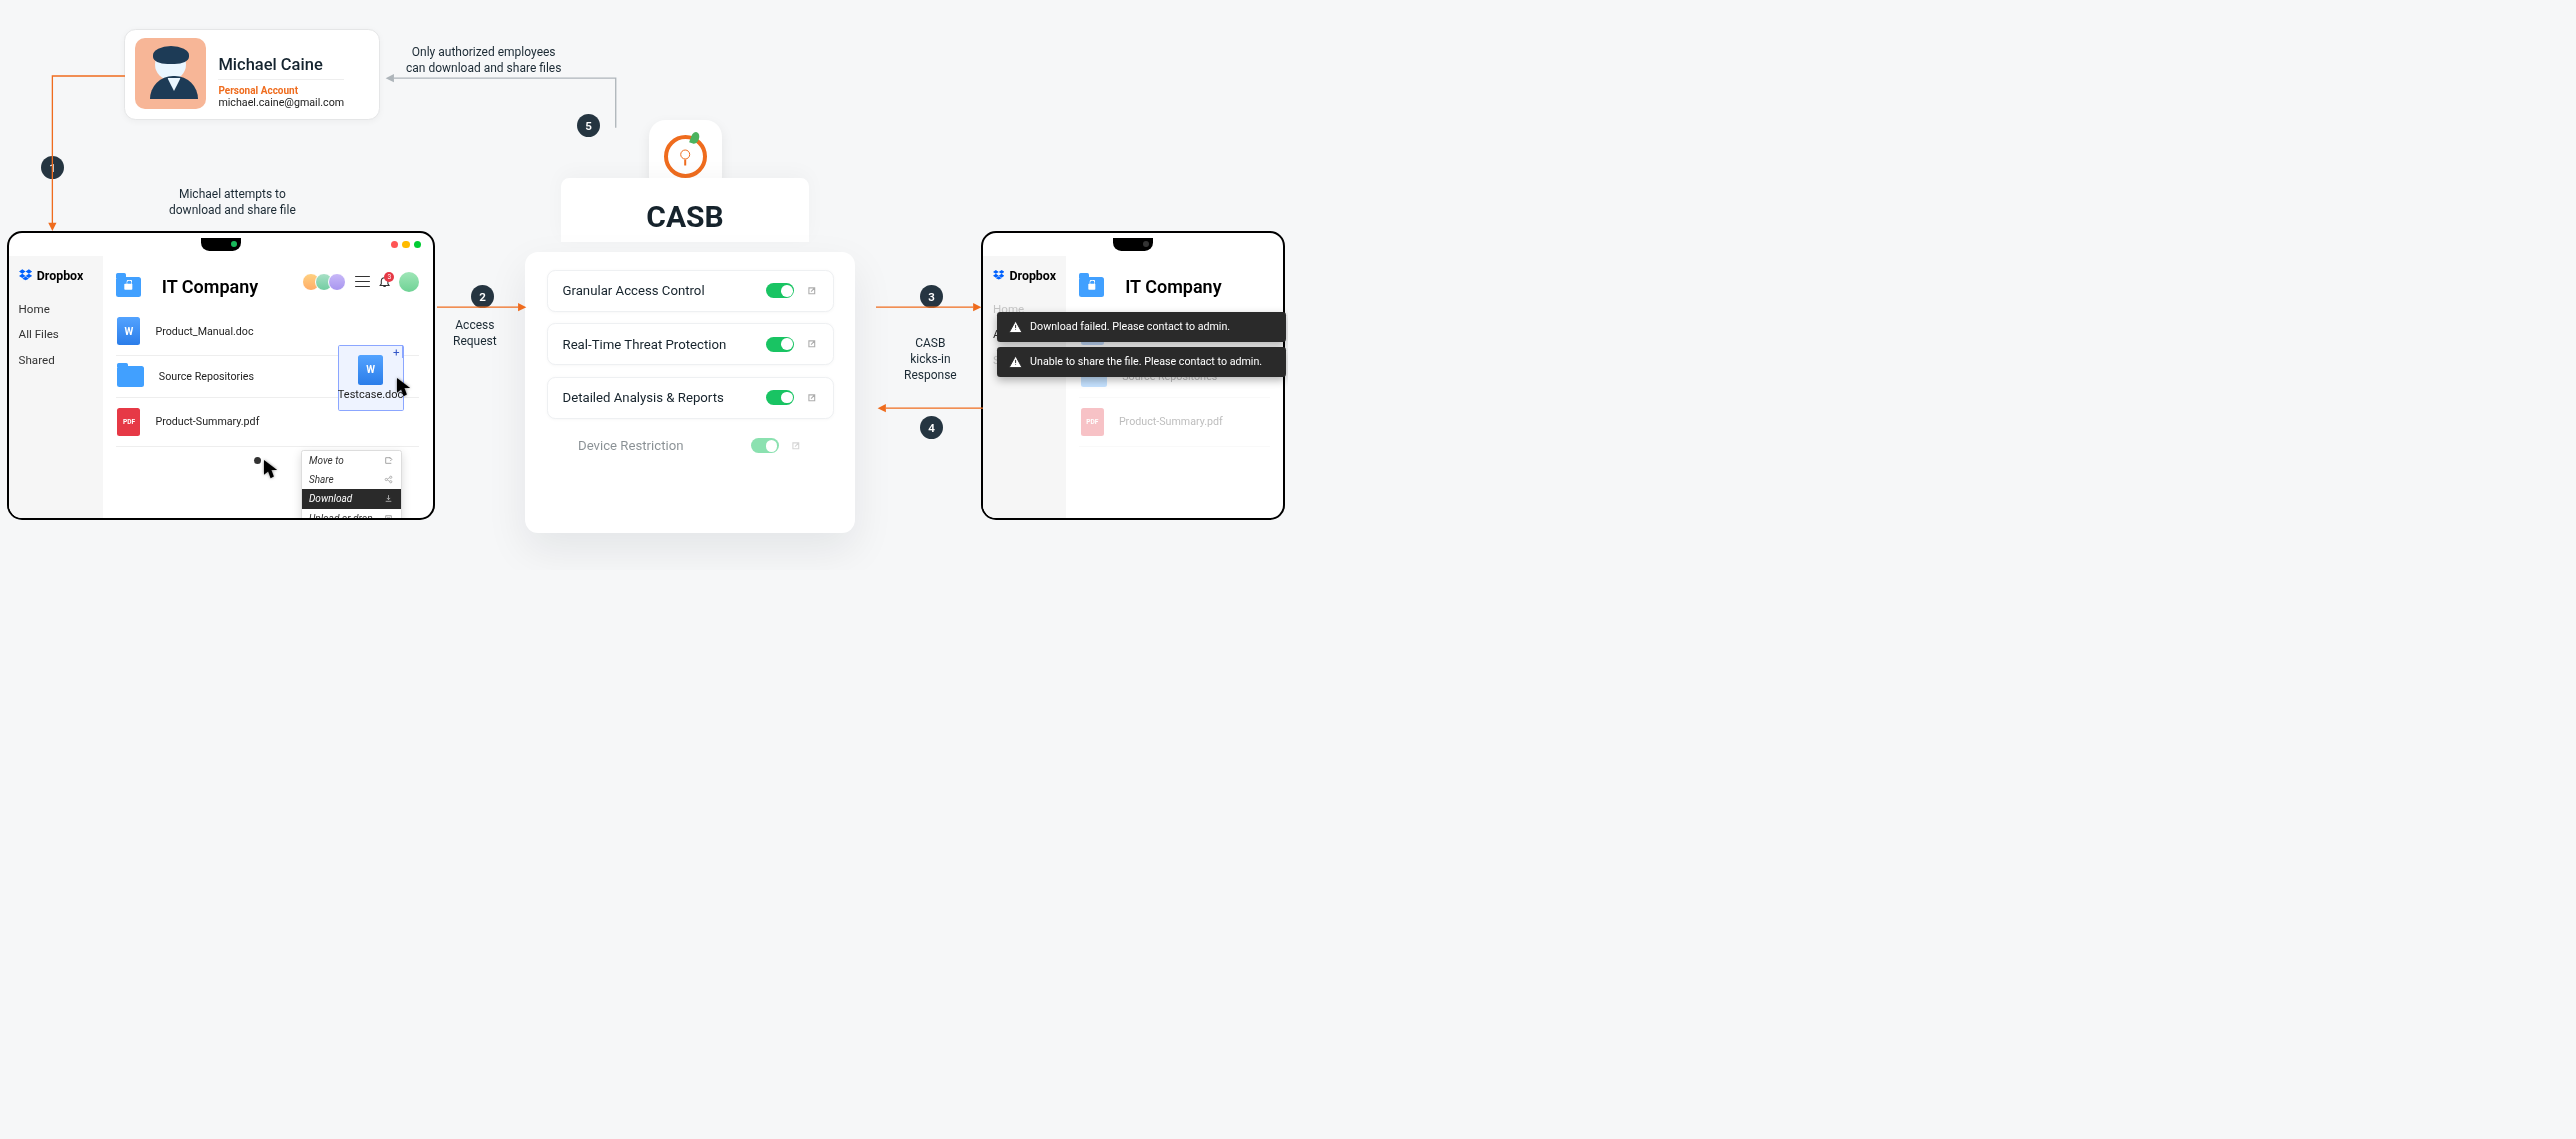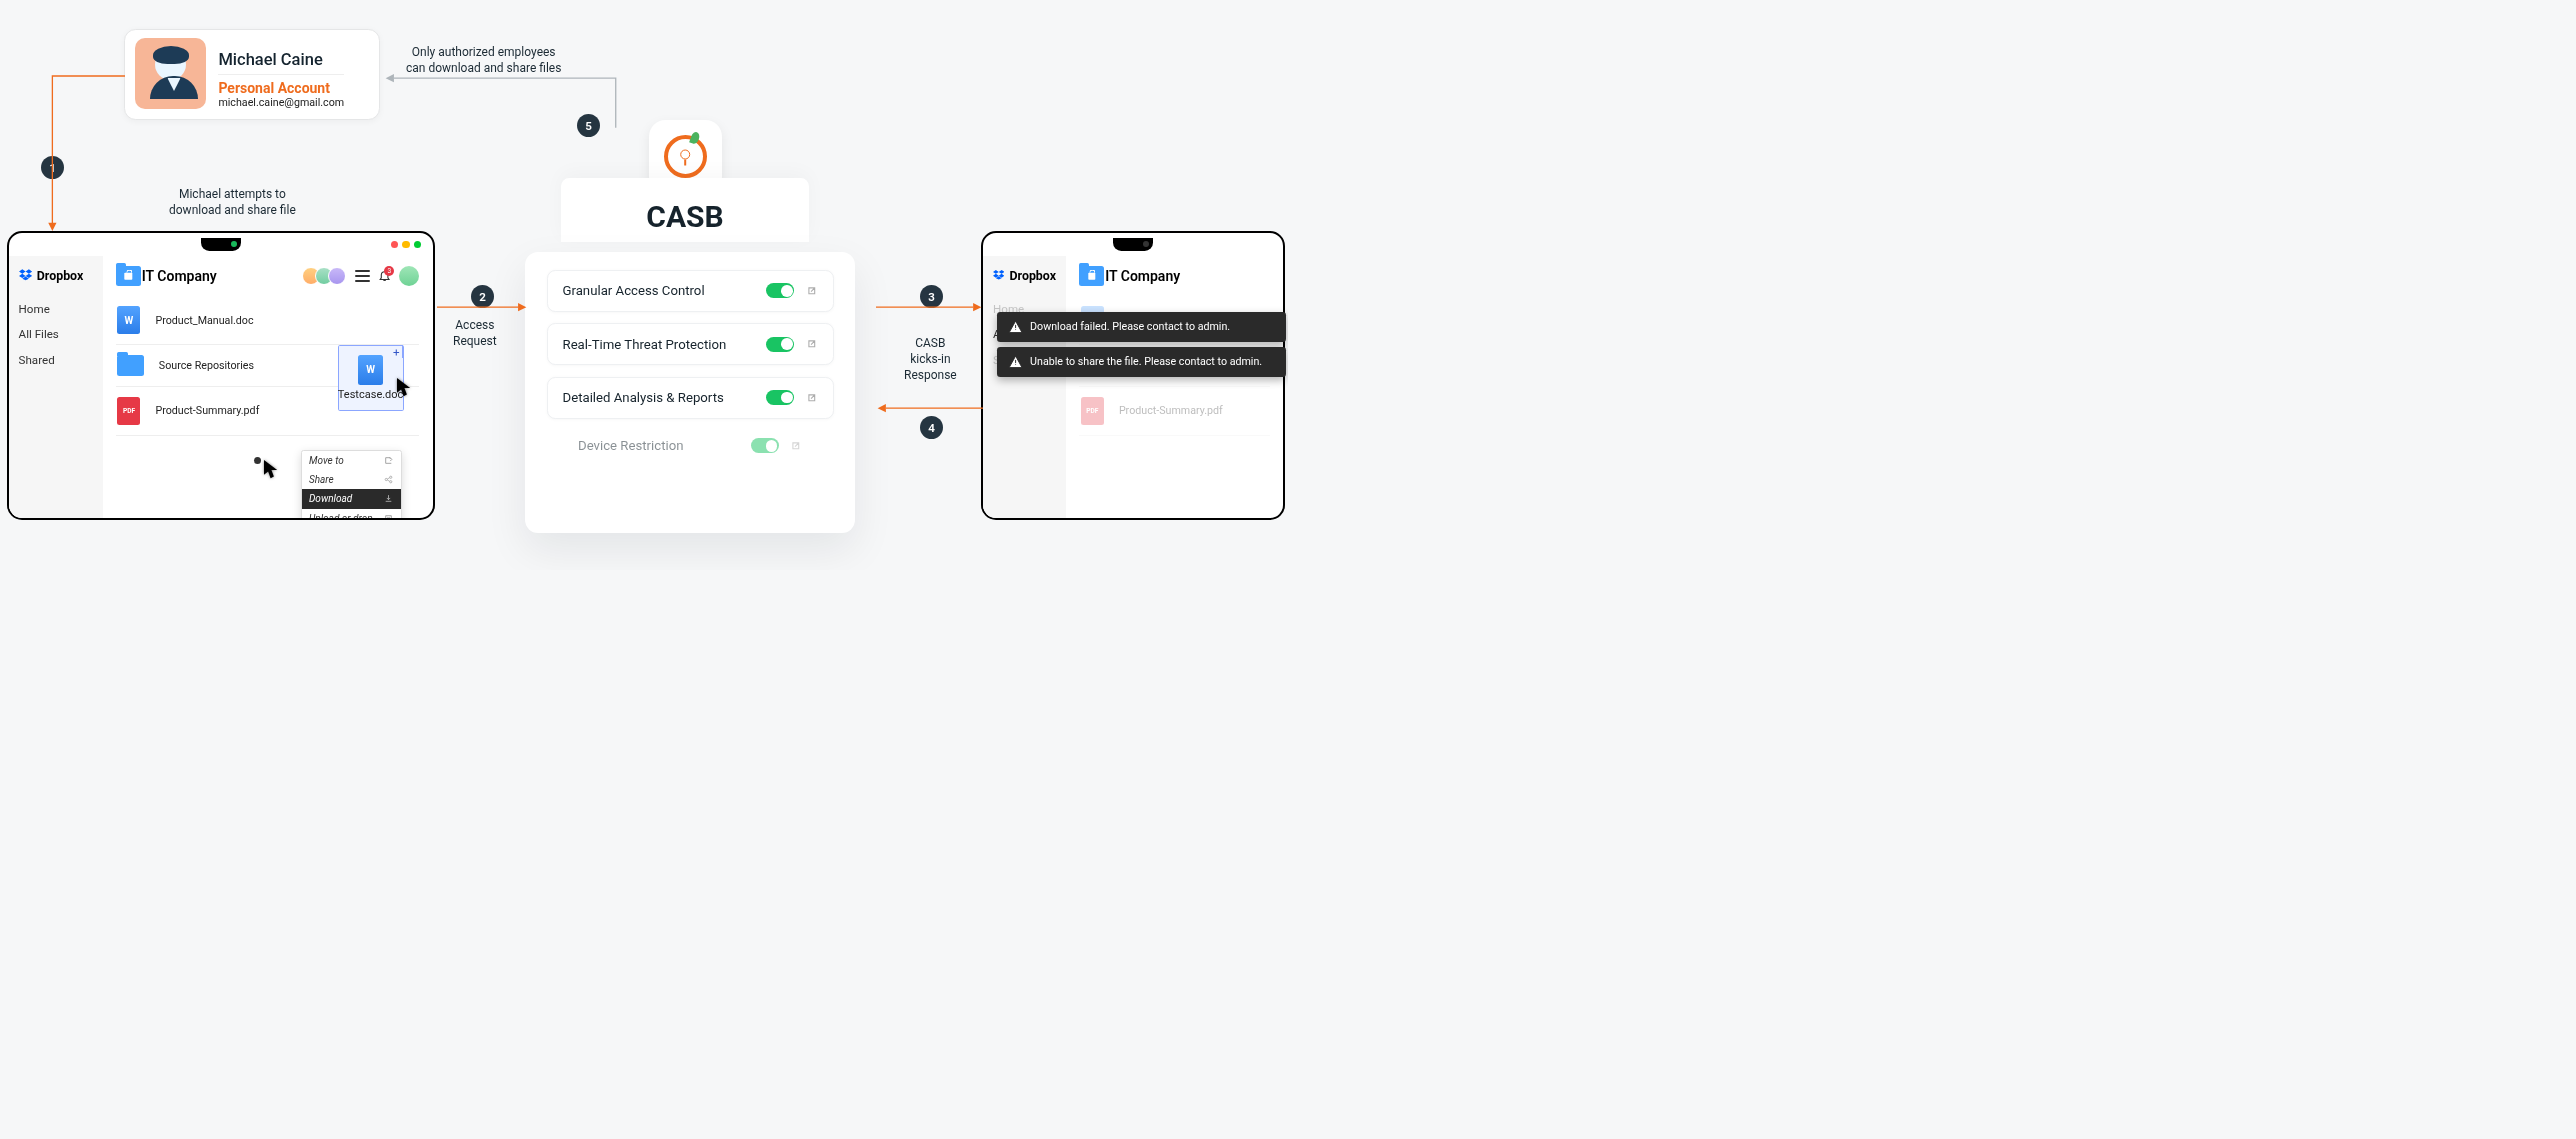--- a/index.html
+++ b/index.html
@@ -33,21 +33,21 @@
 }
 .avatar-head {
   width: 41px; height: 50px; position: relative;
 }
 .avatar-face { width: 31px; height: 31px; border-radius:50%; background:#eaf6ff; margin:0 auto; }
 .avatar-hair { position:absolute; top:-2.5px; left:2.5px; right:2.5px; height:18px; background:#1d3b56; border-radius:50% 50% 40% 40%; }
 .avatar-body { width: 48px; height:23px; background:#1d3b56; border-radius:25px 25px 0 0; margin:-3.3px auto 0; position: relative; }
 .avatar-collar { position:absolute; left:50%; top:1.7px; transform:translateX(-50%); width:13.2px; height:13.2px; background:#eaf6ff; clip-path:polygon(0 0,100% 0,50% 100%);}
 .user-info .uname { font-size: 16.5px; font-weight: 500; color:#15242f; }
 .user-info hr { border:none; border-top:0.8px solid #eee; margin:5px 0; }
-.user-info .acct { font-size:14px; font-weight:700; color:#ef6c1e; }
+.user-info .acct { font-size:10px; font-weight:700; color:#ef6c1e; }
 .user-info .email { font-size:10.7px; color:#222; }
 
 
 .step {
   position: absolute;
   width: 23px; height: 23px;
   border-radius: 50%;
   background: #253541;
   color: #fff;
   font-size: 11.6px; font-weight: 600;
@@ -76,21 +76,21 @@
 .traffic { display:flex; gap:4.1px; }
 .traffic span { width:7.4px; height:7.4px; border-radius:50%; display:inline-block; }
 .tl-r{background:#f55;} .tl-y{background:#fb0;} .tl-g{background:#0c3;}
 .win-body { display:flex; height:calc(100% - 23px); }
 .sidebar { width: 94px; background:#f6f6f6; padding:11.6px 10px; }
 .db-logo { display:flex; align-items:center; gap:5px; font-weight:700; font-size:12.4px; color:#000; margin-bottom:13.2px;}
 .db-glyph { width:13.2px; height:11.6px; color:#0061fe; }
 .nav-item { font-size:11.6px; color:#333; padding:5.8px 0; }
 .main { flex:1; padding:10px 13.2px; position:relative;}
 .main-head { display:flex; align-items:center; justify-content:space-between; margin-bottom:10px;}
-.folder-title { display:flex; align-items:center; gap:1px; font-size:14px; font-weight:600;}
+.folder-title { display:flex; align-items:center; gap:21px; font-size:18px; font-weight:600;margin-top:10px;}
 .folder-ico { width:25px; height:20px; background:#41a0ff; border-radius:2.5px; position:relative;}
 .folder-ico::before{content:'';position:absolute;top:-3.3px;left:0;width:10px;height:5px;background:#41a0ff;border-radius:1.7px 1.7px 0 0;}
 .folder-lock { position:absolute; left:50%; top:50%; transform:translate(-50%,-50%); width:7.4px; height:6.6px; background:#fff; border-radius:0.8px;}
 .folder-lock::before{content:'';position:absolute;top:-3.3px;left:1.7px;width:4.1px;height:4.1px;border:1.2px solid #fff;border-bottom:none;border-radius:2.5px 2.5px 0 0;}
 .head-icons{ display:flex; align-items:center; gap:8.3px;}
 .avatars-small{display:flex;}
 .av-s{width:18px;height:18px;border-radius:50%;border:1.7px solid #fff;margin-left:-5px;}
 .av1{background:linear-gradient(#ffd080,#ffad68);} .av2{background:linear-gradient(#a8e0c6,#72cda1);} .av3{background:linear-gradient(#c8b8f8,#a896ef);}
 .hamburger{width:15px;height:11.6px;display:flex;flex-direction:column;justify-content:space-between;}
 .hamburger span{height:1.7px;background:#333;border-radius:1.7px;}

